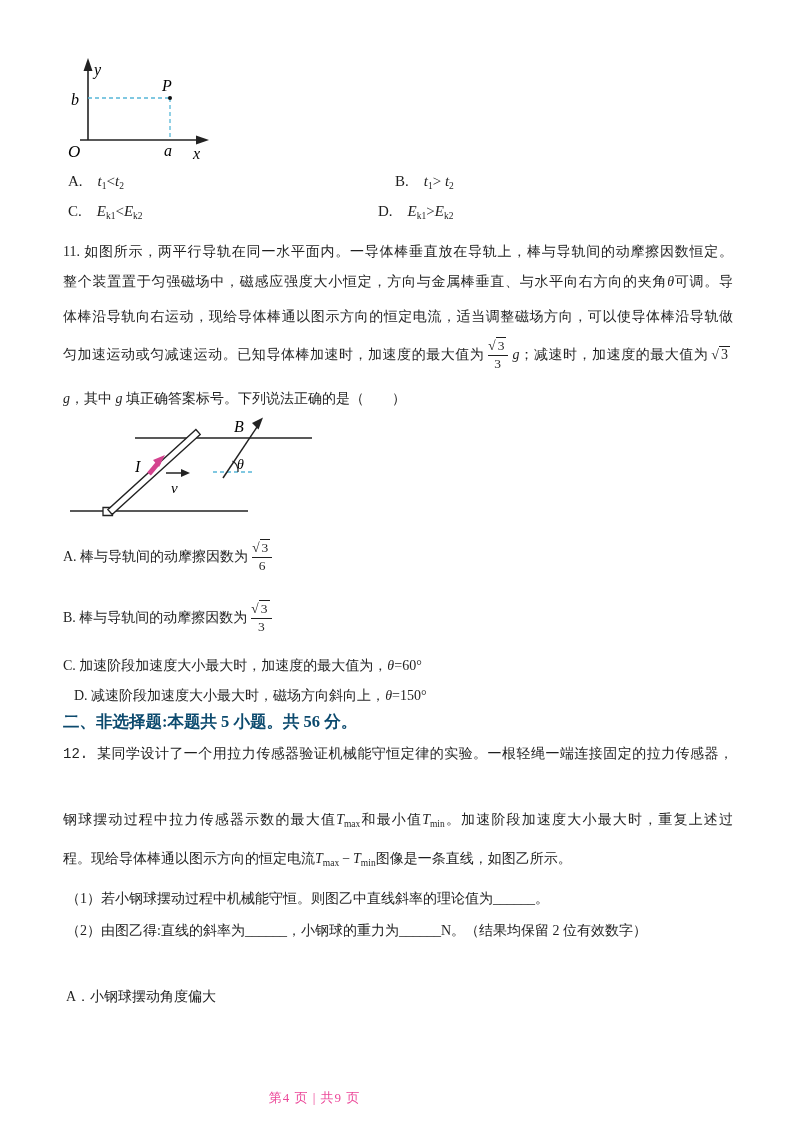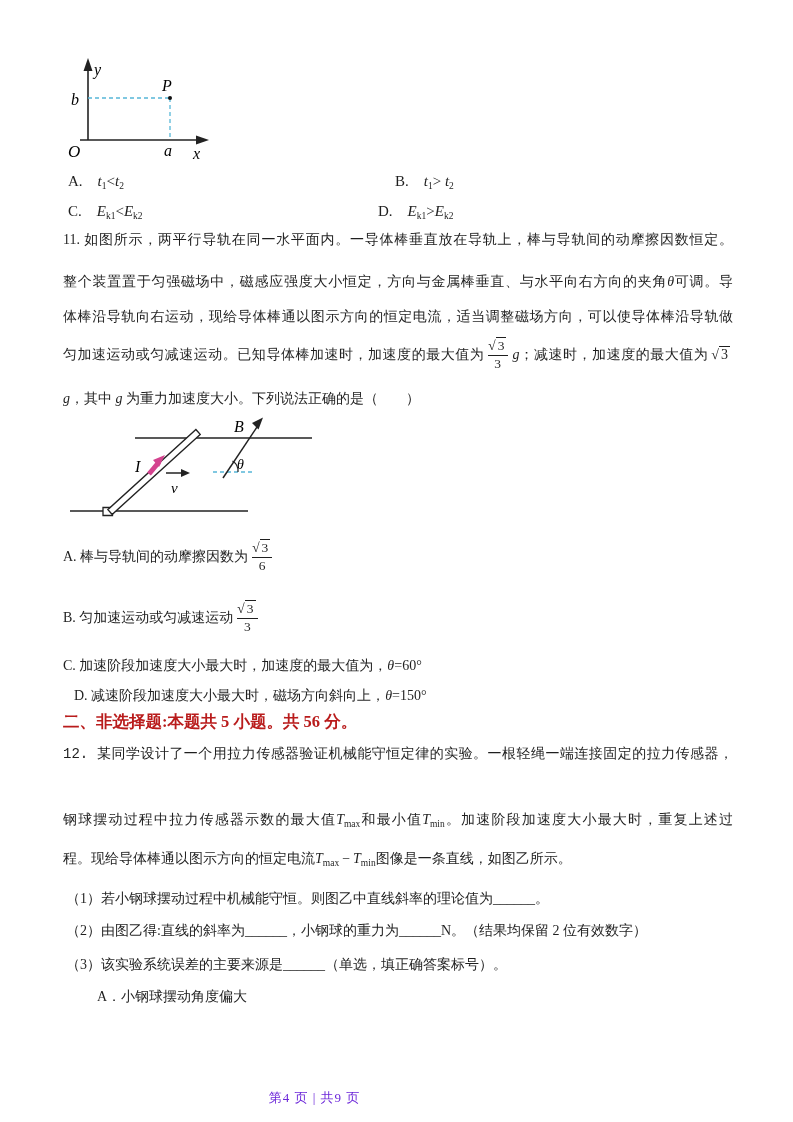--- a/index.html
+++ b/index.html
@@ -17,22 +17,22 @@
   i{font-style:italic;}
   sub{font-size:9.5px;line-height:0;vertical-align:-3px;font-style:normal;}
   .frac{display:inline-flex;flex-direction:column;align-items:center;vertical-align:middle;
         line-height:1.1;font-size:13.5px;margin:0 4px;font-style:normal;}
   .fn{padding:0 2px 1px 0;white-space:nowrap;}
   .fd{border-top:1.2px solid #1f1f1f;padding:1px 6px 0;align-self:stretch;text-align:center;}
   .ol{border-top:1.2px solid #1f1f1f;padding:0 2px;}
   .sq{white-space:nowrap;margin:0 3px;}
   .tallline{line-height:48px;}
   .optfrac{line-height:52px;white-space:nowrap;}
-  .sechead{font-weight:bold;font-size:16.5px;line-height:22px;white-space:nowrap;color:#b91c1c;}
-  .footer{width:629px;text-align:center;font-size:13px;line-height:18px;color:#6d28d9;letter-spacing:1px;}
+  .sechead{font-weight:bold;font-size:16.5px;line-height:22px;white-space:nowrap;color:#0c4a6e;}
+  .footer{width:629px;text-align:center;font-size:13px;line-height:18px;color:#ec4899;letter-spacing:1px;}
   svg text{font-family:"Liberation Serif","DejaVu Serif",serif;}
 </style>
 </head>
 <body>
 
 <div class="page">
 
   <svg class="abs" style="left:58px;top:55px;" width="160" height="112" viewBox="0 0 160 112">
     <line x1="30" y1="85" x2="30" y2="12" stroke="#222" stroke-width="1.6"></line>
     <polygon points="30,3 25.5,16 34.5,16" fill="#222"></polygon>
@@ -54,33 +54,33 @@
   <div class="abs mathline" style="left:395px;top:171px;">
     <span class="lbl">B.</span><i>t</i><sub>1</sub><span>&gt; </span><i>t</i><sub>2</sub>
   </div>
   <div class="abs mathline" style="left:68px;top:201px;">
     <span class="lbl">C.</span><i>E</i><sub>k1</sub><span>&lt;</span><i>E</i><sub>k2</sub>
   </div>
   <div class="abs mathline" style="left:378px;top:201px;">
     <span class="lbl">D.</span><i>E</i><sub>k1</sub><span>&gt;</span><i>E</i><sub>k2</sub>
   </div>
 
-  <div class="abs jline" style="left:63px;top:230px;">11. 如图所示，两平行导轨在同一水平面内。一导体棒垂直放在导轨上，棒与导轨间的动摩擦因数恒定。</div>
+  <div class="abs jline" style="left:63px;top:242px;">11. 如图所示，两平行导轨在同一水平面内。一导体棒垂直放在导轨上，棒与导轨间的动摩擦因数恒定。</div>
   <div class="abs jline" style="left:63px;top:307px;">体棒沿导轨向右运动，现给导体棒通以图示方向的恒定电流，适当调整磁场方向，可以使导体棒沿导轨做</div>
   <div class="abs jline" style="left:63px;top:272px;">
     <span>整个装置置于匀强磁场中，磁感应强度大小恒定，方向与金属棒垂直、与水平向右方向的夹角</span><i>θ</i><span>可调。导</span>
   </div>
   <div class="abs jline tallline" style="left:63px;top:331px;">
     <span>匀加速运动或匀减速运动。已知导体棒加速时，加速度的最大值为</span><span class="frac">
         <span class="fn"><span>√</span><span class="ol">3</span></span>
         <span class="fd">3</span>
       </span><i>g</i><span>；减速时，加速度的最大值为</span><span class="sq"><span>√</span><span class="ol">3</span></span>
   </div>
   <div class="abs pline" style="left:63px;top:389px;">
-    <i>g</i><span>，其中 </span><i>g</i><span> 为重力加速度大小。下列说法正确的是（　　）</span>
+    <i>g</i><span>，其中 </span><i>g</i><span> 填正确答案标号。下列说法正确的是（　　）</span>
   </div>
 
   <svg class="abs" style="left:60px;top:415px;" width="320" height="108" viewBox="0 0 320 108">
     <line x1="75" y1="23" x2="252" y2="23" stroke="#222" stroke-width="1.6"></line>
     <line x1="10" y1="96" x2="188" y2="96" stroke="#222" stroke-width="1.6"></line>
     <polygon points="43,92.5 52.5,92.5 52.5,100.5 43,100.5" fill="#fff" stroke="#222" stroke-width="1.3"></polygon>
     <polygon points="52.2,99.4 140.2,19.4 135.9,14.6 47.9,94.6" fill="#fff" stroke="#222" stroke-width="1.4"></polygon>
     <line x1="89" y1="59" x2="99" y2="47" stroke="#d4438f" stroke-width="5"></line>
     <polygon points="105,40 93,45 99,52" fill="#d4438f"></polygon>
     <text x="75" y="57" font-size="16" font-style="italic">I</text>
@@ -95,21 +95,21 @@
     <text x="177" y="54" font-size="14" font-style="italic">θ</text>
   </svg>
 
   <div class="abs optfrac" style="left:63px;top:531px;">
     <span>A. 棒与导轨间的动摩擦因数为</span><span class="frac">
         <span class="fn"><span>√</span><span class="ol">3</span></span>
         <span class="fd">6</span>
       </span>
   </div>
   <div class="abs optfrac" style="left:63px;top:592px;">
-    <span>B. 匀加速运动或匀减速运动</span><span class="frac">
+    <span>B. 棒与导轨间的动摩擦因数为</span><span class="frac">
         <span class="fn"><span>√</span><span class="ol">3</span></span>
         <span class="fd">3</span>
       </span>
   </div>
   <div class="abs pline" style="left:63px;top:656px;">
     <span>C. 加速阶段加速度大小最大时，加速度的最大值为，</span><i>θ</i><span>=60°</span>
   </div>
   <div class="abs pline" style="left:74px;top:686px;">
     <span>D. 减速阶段加速度大小最大时，磁场方向斜向上，</span><i>θ</i><span>=150°</span>
   </div>
@@ -119,18 +119,17 @@
   <div class="abs jline" style="left:63px;top:744px;font-family:Liberation Mono, monospace;">12. 某同学设计了一个用拉力传感器验证机械能守恒定律的实验。一根轻绳一端连接固定的拉力传感器，</div>
   <div class="abs jline" style="left:63px;top:806px;line-height:28px;">
     <span>钢球摆动过程中拉力传感器示数的最大值</span><i>T</i><sub>max</sub><span>和最小值</span><i>T</i><sub>min</sub><span>。加速阶段加速度大小最大时，重复上述过</span>
   </div>
   <div class="abs pline" style="left:63px;top:846px;line-height:26px;">
     <span>程。现给导体棒通以图示方向的恒定电流</span><i>T</i><sub>max</sub><span style="margin:0 3px;">−</span><i>T</i><sub>min</sub><span>图像是一条直线，如图乙所示。</span>
   </div>
 
   <div class="abs pline" style="left:66px;top:889px;">（1）若小钢球摆动过程中机械能守恒。则图乙中直线斜率的理论值为______。</div>
   <div class="abs pline" style="left:66px;top:921px;text-align:right;">（2）由图乙得:直线的斜率为______，小钢球的重力为______N。（结果均保留 2 位有效数字）</div>
-  <div class="abs pline" style="left:66px;top:955px;">（3）该实验系统误差的主要来源是______（单选，填正确答案标号）。</div>
-  <div class="abs pline" style="left:66px;top:987px;margin-left:31px;">A．小钢球摆动角度偏大</div>
+  <div class="abs pline" style="left:66px;top:987px;">A．小钢球摆动角度偏大</div>
 
   <div class="abs footer" style="left:0;top:1089px;">第4 页 | 共9 页</div>
 
 </div>
 
 </body></html>

